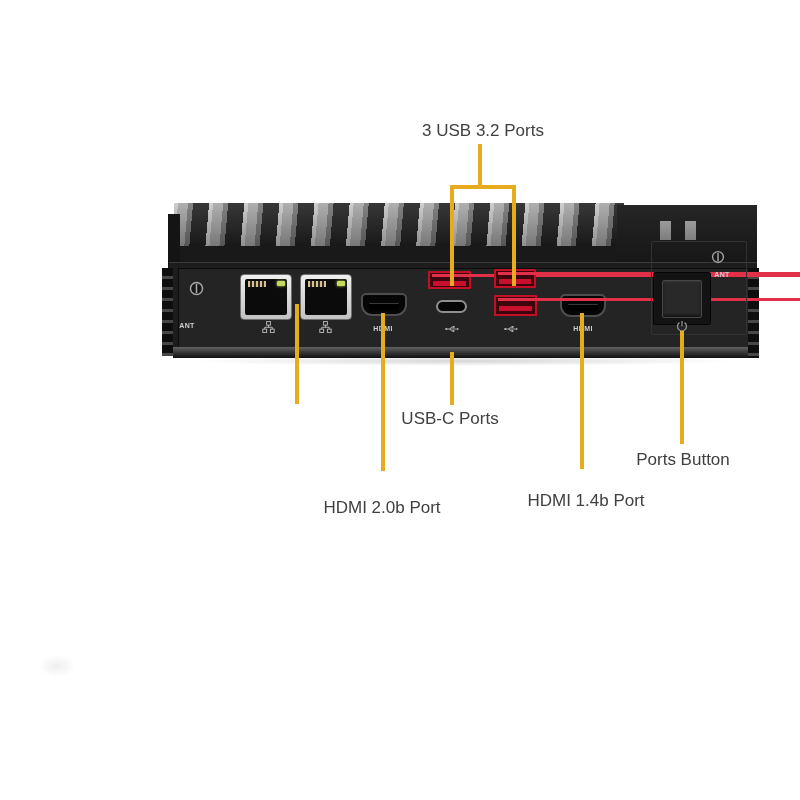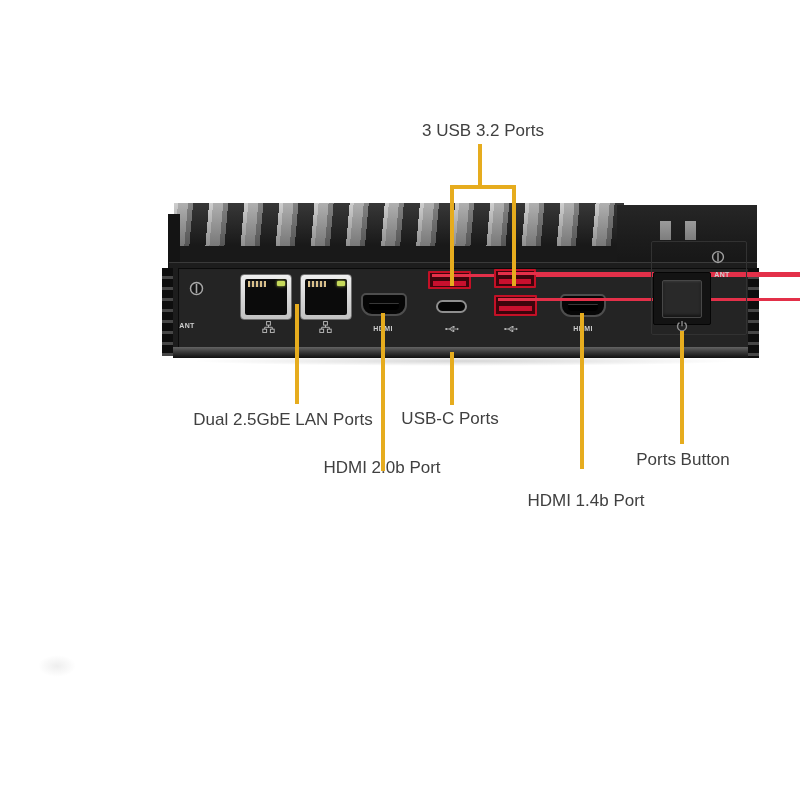--- a/index.html
+++ b/index.html
@@ -192,19 +192,18 @@
   <div class="hline" style="left:450px;top:185px;width:66px;"></div>
   <div class="vline" style="left:450px;top:185px;height:101px;"></div>
   <div class="vline" style="left:512px;top:185px;height:101px;"></div>
   <div class="vline" style="left:295px;top:304px;height:100px;"></div>
   <div class="vline" style="left:381px;top:313px;height:158px;"></div>
   <div class="vline" style="left:450px;top:352px;height:53px;"></div>
   <div class="vline" style="left:580px;top:313px;height:156px;"></div>
   <div class="vline" style="left:680px;top:331px;height:113px;"></div>
 
   <div class="lbl" style="left:483px;top:121px;">3 USB 3.2 Ports</div>
-  <div class="lbl" style="left:283px;top:410px;">Dual 2.5GbE LAN Ports</div>
   <div class="lbl" style="left:450px;top:409px;">USB-C Ports</div>
-  <div class="lbl" style="left:382px;top:458px;">HDMI 2.0b Port</div>
+  <div class="lbl" style="left:382px;top:498px;">HDMI 2.0b Port</div>
   <div class="lbl" style="left:586px;top:491px;">HDMI 1.4b Port</div>
   <div class="lbl" style="left:683px;top:450px;">Ports Button</div>
 
 </div>
 
 </body></html>

